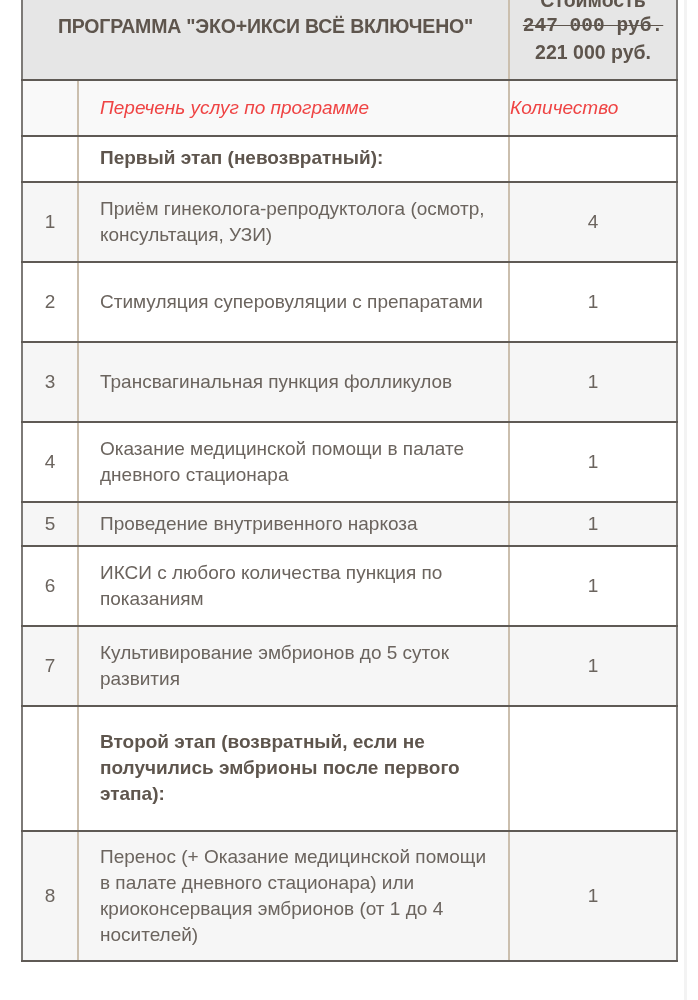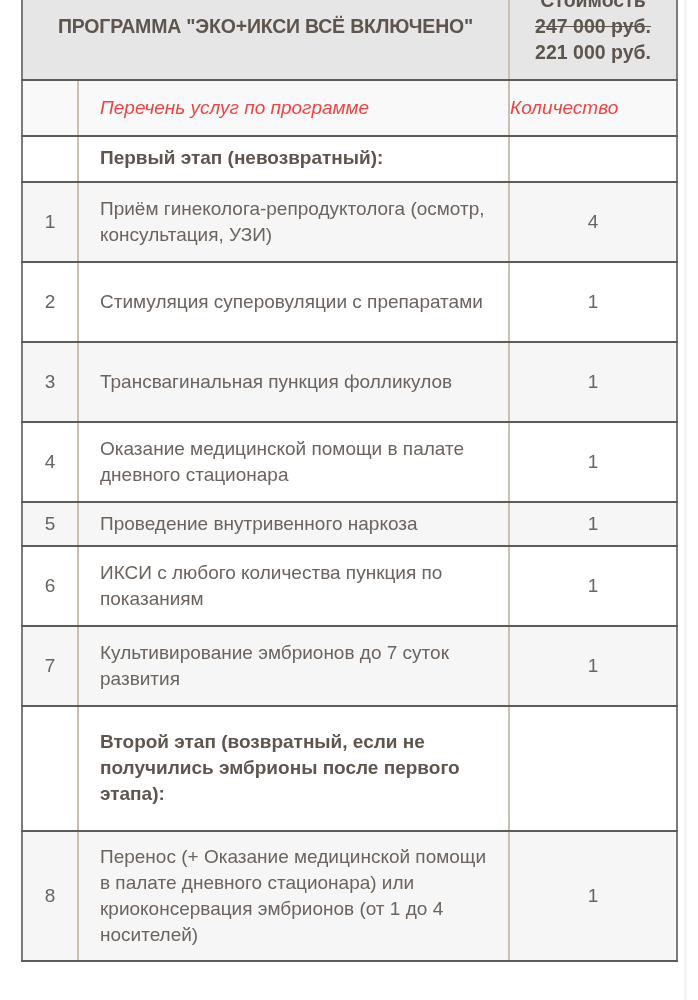--- a/index.html
+++ b/index.html
@@ -13,21 +13,21 @@
   table.prices col.c2 { width:431px; }
   table.prices col.c3 { width:168px; }
   table.prices td { border-top:2px solid #5f5a55; border-bottom:2px solid #5f5a55;
                     border-left:2px solid #cbbfae; border-right:2px solid #cbbfae;
                     font-size:19px; line-height:26px; vertical-align:middle; padding:0; }
   table.prices tr td:first-child { border-left:2px solid #7d7a77; }
   table.prices tr td:last-child { border-right:2px solid #7d7a77; }
   .hdr td { background:#e6e6e6; color:#5e554d; font-weight:bold; height:107px; }
   .hdr .title { text-align:center; padding:0 12px; font-size:19.5px; letter-spacing:-0.2px; }
   .hdr .price { text-align:center; font-size:19.5px; line-height:26px; }
-  .price .old { text-decoration:line-through; display:block; }
+  .price .old { text-decoration:line-through; display:block;font-family:Liberation Mono, monospace; }
   .price .new { display:block;text-align:center; }
   .price .lbl { display:block; }
   .colhdr td { background:#f9f9f9; height:54px; font-style:italic; color:#ef4444; }
   .colhdr .svc { padding-left:21px; }
   .colhdr .qty { text-align:left; }
   .stage td { background:#ffffff; font-weight:bold; color:#5e554d; }
   .stage .svc { padding:8px 20px 10px 21px; }
   .row td.num { text-align:center; }
   .row td.svc { padding:8px 20px 8px 21px;margin-left:31px; }
   .row td.qty { text-align:center; }
@@ -97,21 +97,21 @@
         <td class="svc">Проведение внутривенного наркоза</td>
         <td class="qty">1</td>
       </tr>
       <tr class="row even h2l">
         <td class="num">6</td>
         <td class="svc">ИКСИ с любого количества пункция по показаниям</td>
         <td class="qty">1</td>
       </tr>
       <tr class="row odd h2l">
         <td class="num">7</td>
-        <td class="svc">Культивирование эмбрионов до 7 суток развития</td>
+        <td class="svc">Культивирование эмбрионов до 5 суток развития</td>
         <td class="qty">1</td>
       </tr>
 
       <tr class="stage h3l">
         <td></td>
         <td class="svc">Второй этап (возвратный, если не получились эмбрионы после первого этапа):</td>
         <td></td>
       </tr>
 
       <tr class="row odd h4l">

